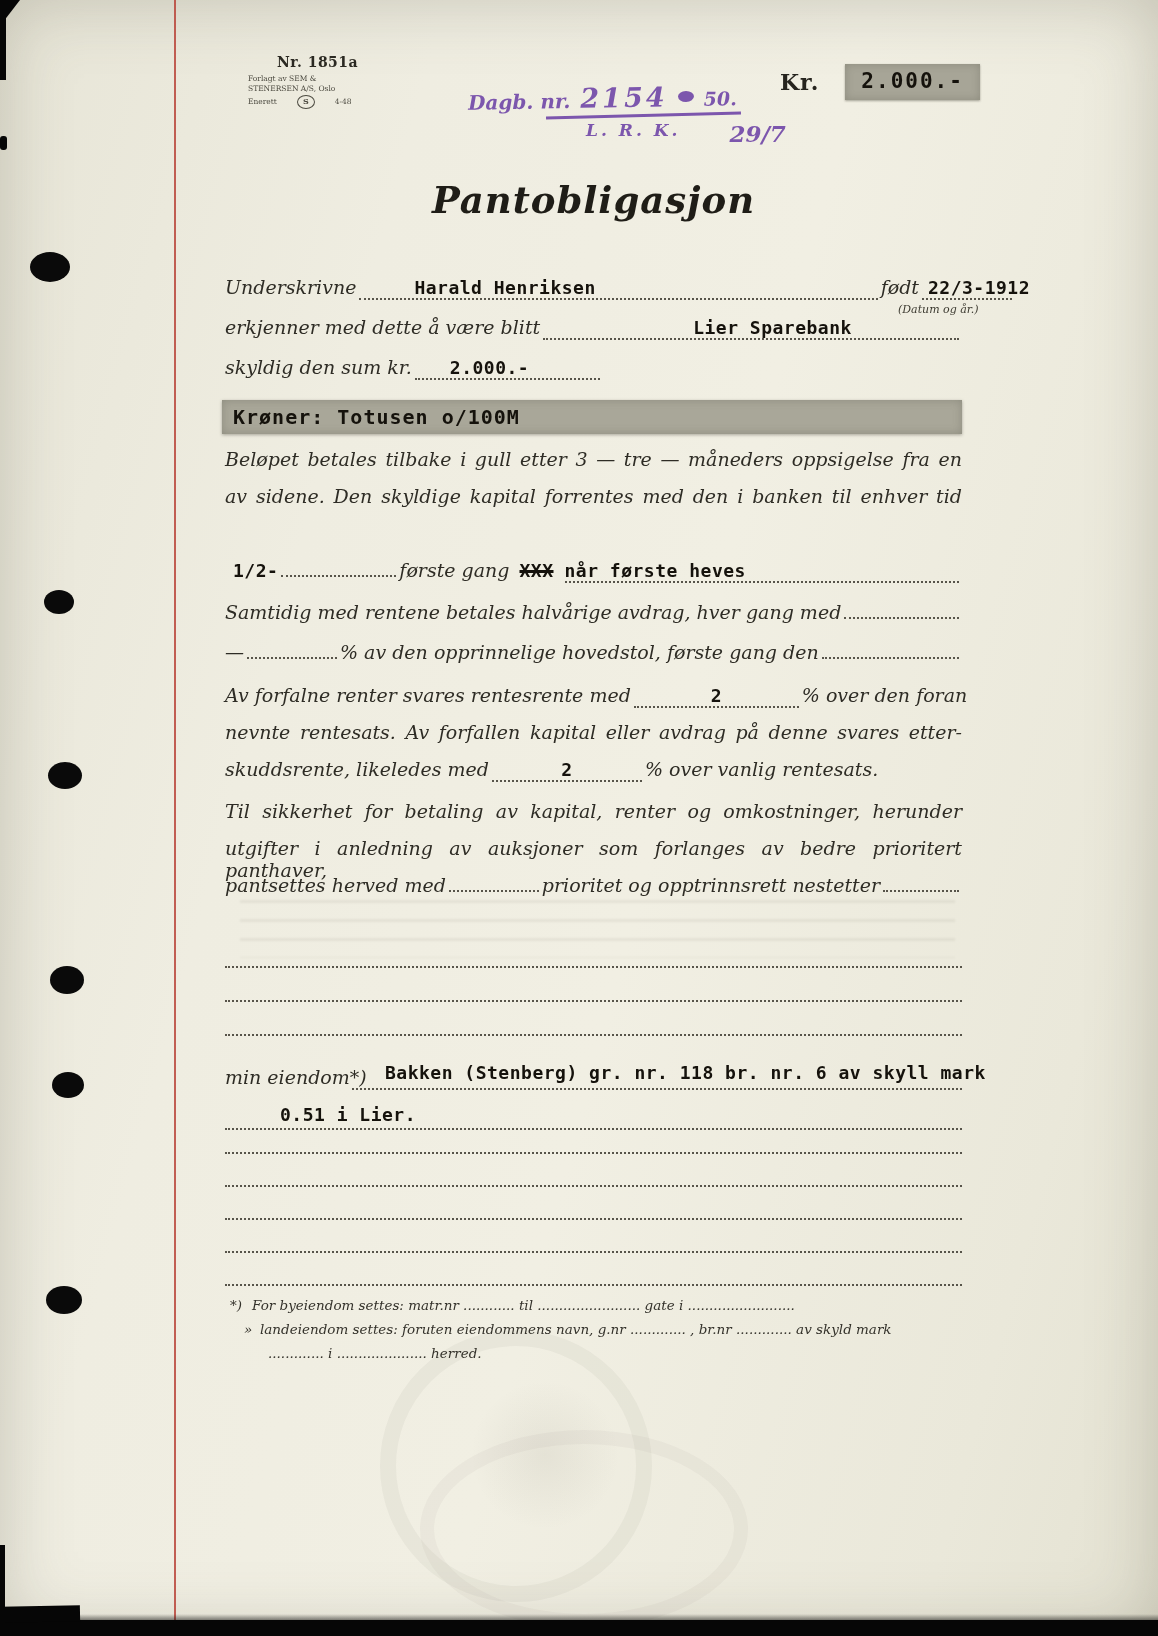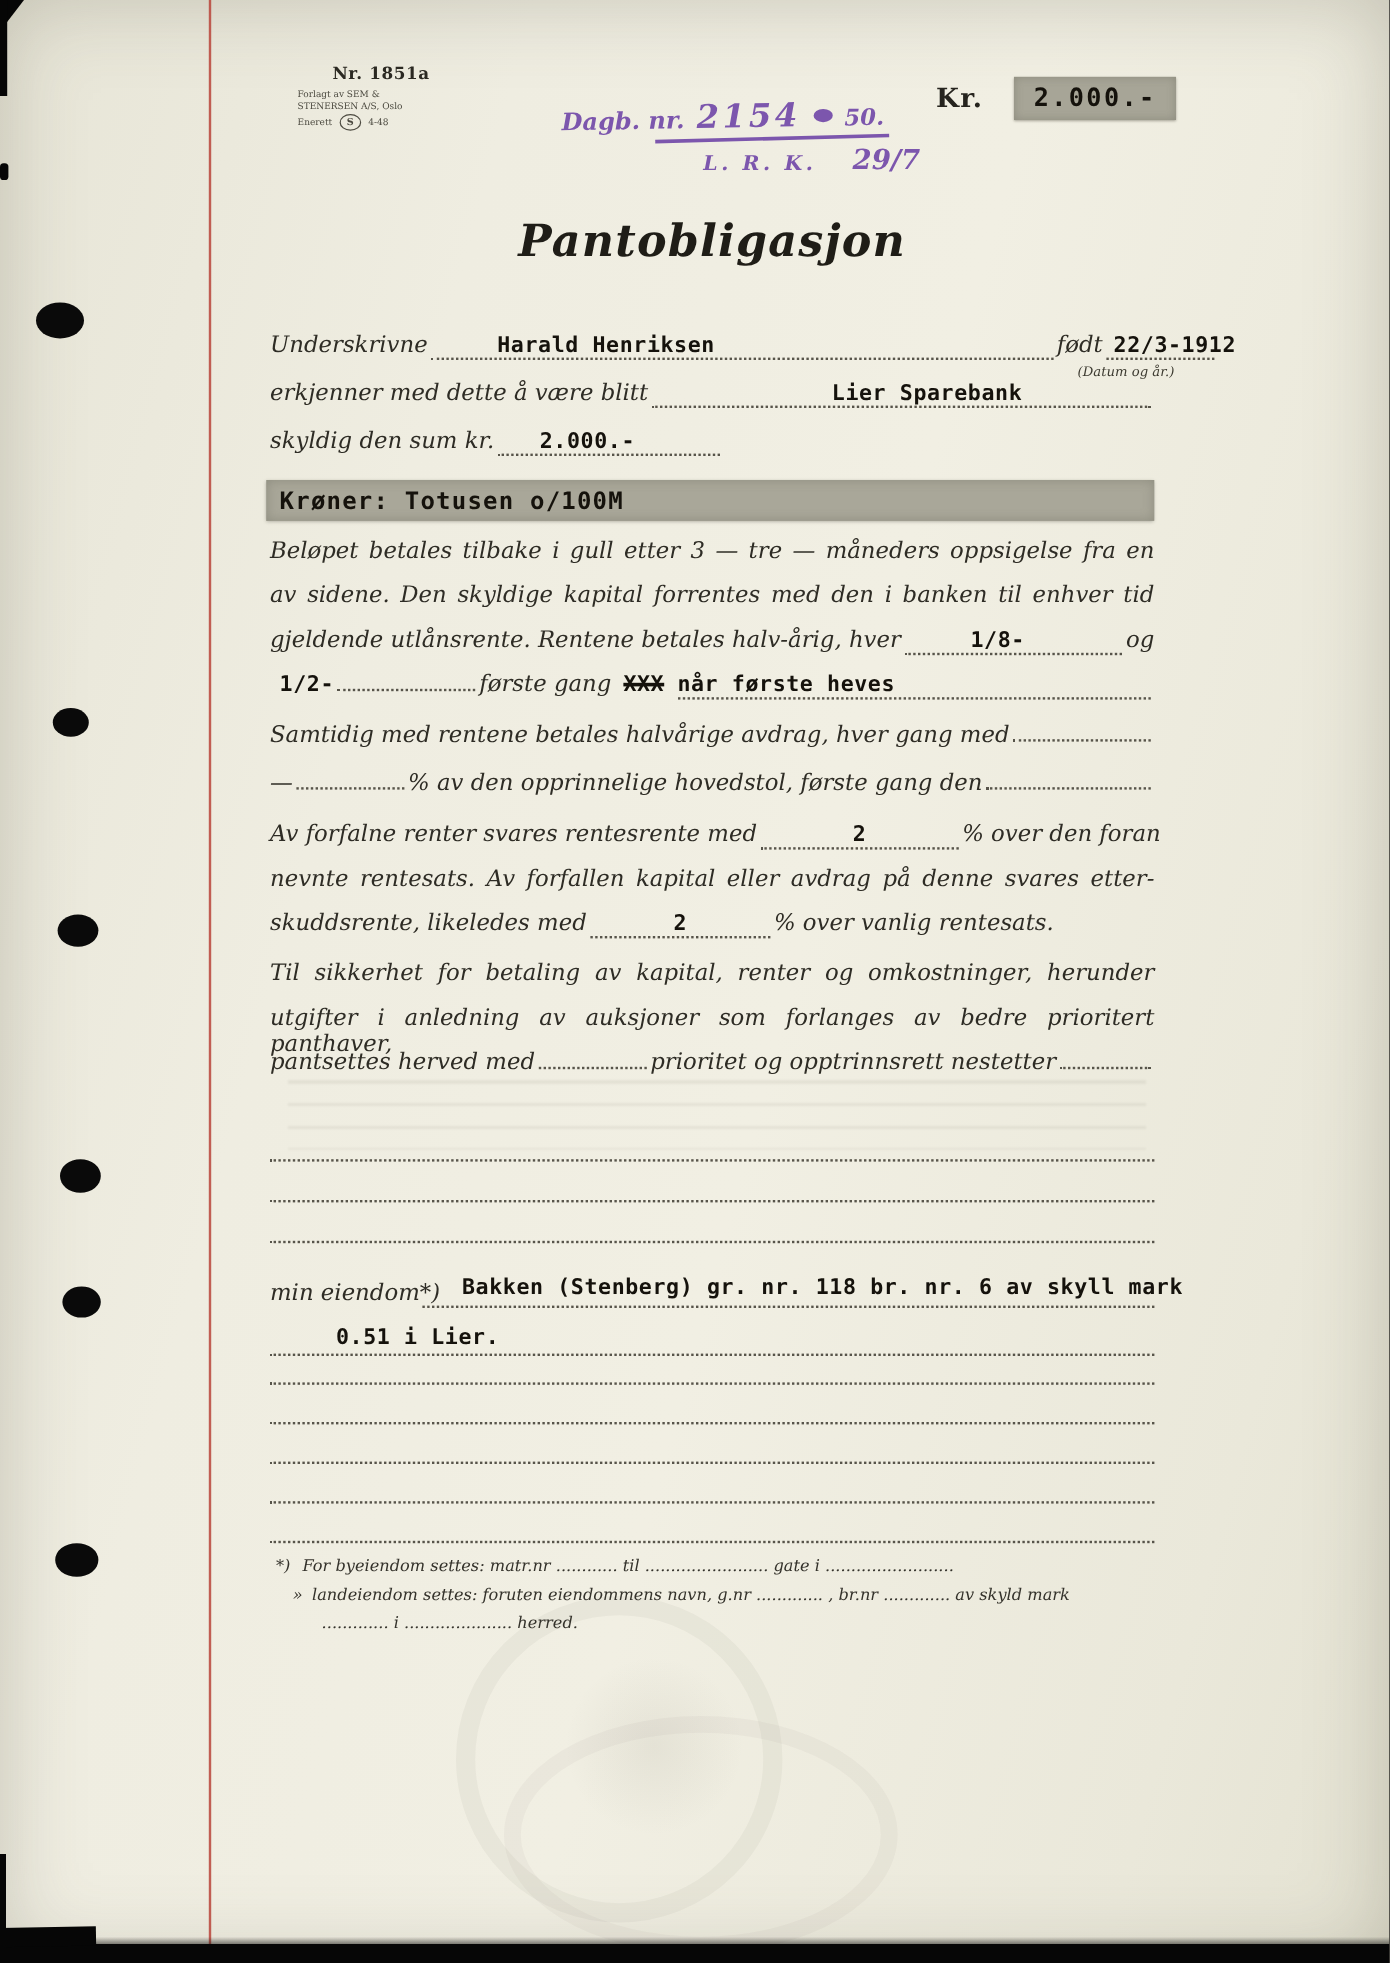--- a/index.html
+++ b/index.html
@@ -13,32 +13,32 @@
     box-shadow:inset 0 0 70px rgba(95,90,72,.28);
   }
   .red-line{position:absolute;left:174px;top:0;bottom:16px;width:2px;background:#b8443a;opacity:.85;}
 
   
   .hole{position:absolute;background:#0a0a0a;border-radius:50%;}
 
   
   .form-no{position:absolute;left:277px;top:54px;font-weight:bold;font-size:14px;color:#2b2922;letter-spacing:.5px;}
   .publisher{position:absolute;left:248px;top:74px;width:120px;font-size:7.5px;color:#4c4a40;line-height:1.3;}
-  .pubrow{display:flex;align-items:center;gap:6px;margin-top:1px;}
+  .pubrow{display:flex;align-items:center;gap:20px;margin-top:1px;}
   .logo{width:16px;height:12px;border:1px solid #4c4a40;border-radius:50%;display:flex;align-items:center;justify-content:center;font-size:8px;font-weight:bold;}
 
   
   .stamp{position:absolute;left:468px;top:82px;color:#6d42a6;opacity:.88;}
   .s-line1{display:flex;align-items:baseline;gap:10px;transform:rotate(-1deg);}
   .s-label{font-style:italic;font-weight:bold;font-size:20px;}
   .s-num{font-style:italic;font-weight:bold;font-size:27px;letter-spacing:3px;}
   .s-blob{width:16px;height:11px;background:#6d42a6;border-radius:50%;align-self:center;}
   .s-year{font-style:italic;font-weight:bold;font-size:19px;}
   .s-underline{width:195px;height:3px;background:#6d42a6;margin:1px 0 0 78px;transform:rotate(-1.5deg);}
-  .s-line2{display:flex;gap:30px;margin:3px 0 0 118px;align-items:flex-end;}
+  .s-line2{display:flex;gap:49px;margin:3px 0 0 118px;align-items:flex-start;}
   .s-init{font-style:italic;font-weight:bold;font-size:17px;letter-spacing:3px;}
   .s-date{font-style:italic;font-weight:bold;font-size:23px;}
 
   
   .amount{position:absolute;left:780px;top:64px;display:flex;align-items:center;gap:26px;}
   .kr{font-size:22px;font-weight:bold;color:#26241e;letter-spacing:1px;}
   .amount-box{background:#a7a597;padding:5px 16px 7px;box-shadow:0 1px 2px rgba(70,68,56,.45), inset 0 0 8px rgba(80,78,66,.3);}
 
   .title{position:absolute;left:225px;width:737px;top:178px;text-align:center;
     font-style:italic;font-weight:bold;font-size:37px;color:#1f1d17;letter-spacing:1px;}
@@ -165,27 +165,20 @@
       </span>
     <span class="spacer"></span>
   </div>
 
   <div class="words-bar">
     <span class="typed">Krøner: Totusen o/100M</span>
   </div>
 
   <div class="row just" style="top:448px;">Beløpet betales tilbake i gull etter 3 — tre — måneders oppsigelse fra en</div>
   <div class="row just" style="top:485px;">av sidene. Den skyldige kapital forrentes med den i banken til enhver tid</div>
-  <div class="row" style="top:522px;">
-    <span>gjeldende utlånsrente. Rentene betales halv-årig, hver</span>
-    <span class="lead">
-        <span class="typed" style="margin-left:55px;">1/8-</span>
-      </span>
-    <span>og</span>
-  </div>
   <div class="row" style="top:559px;">
     <span class="typed" style="margin-left:8px;">1/2-</span>
     <span class="lead f115"></span>
     <span>første gang</span>
     <span class="typed struck" style="margin:0 8px 0 10px;">XXX</span>
     <span class="lead">
         <span class="typed">når første heves</span>
       </span>
   </div>
 

